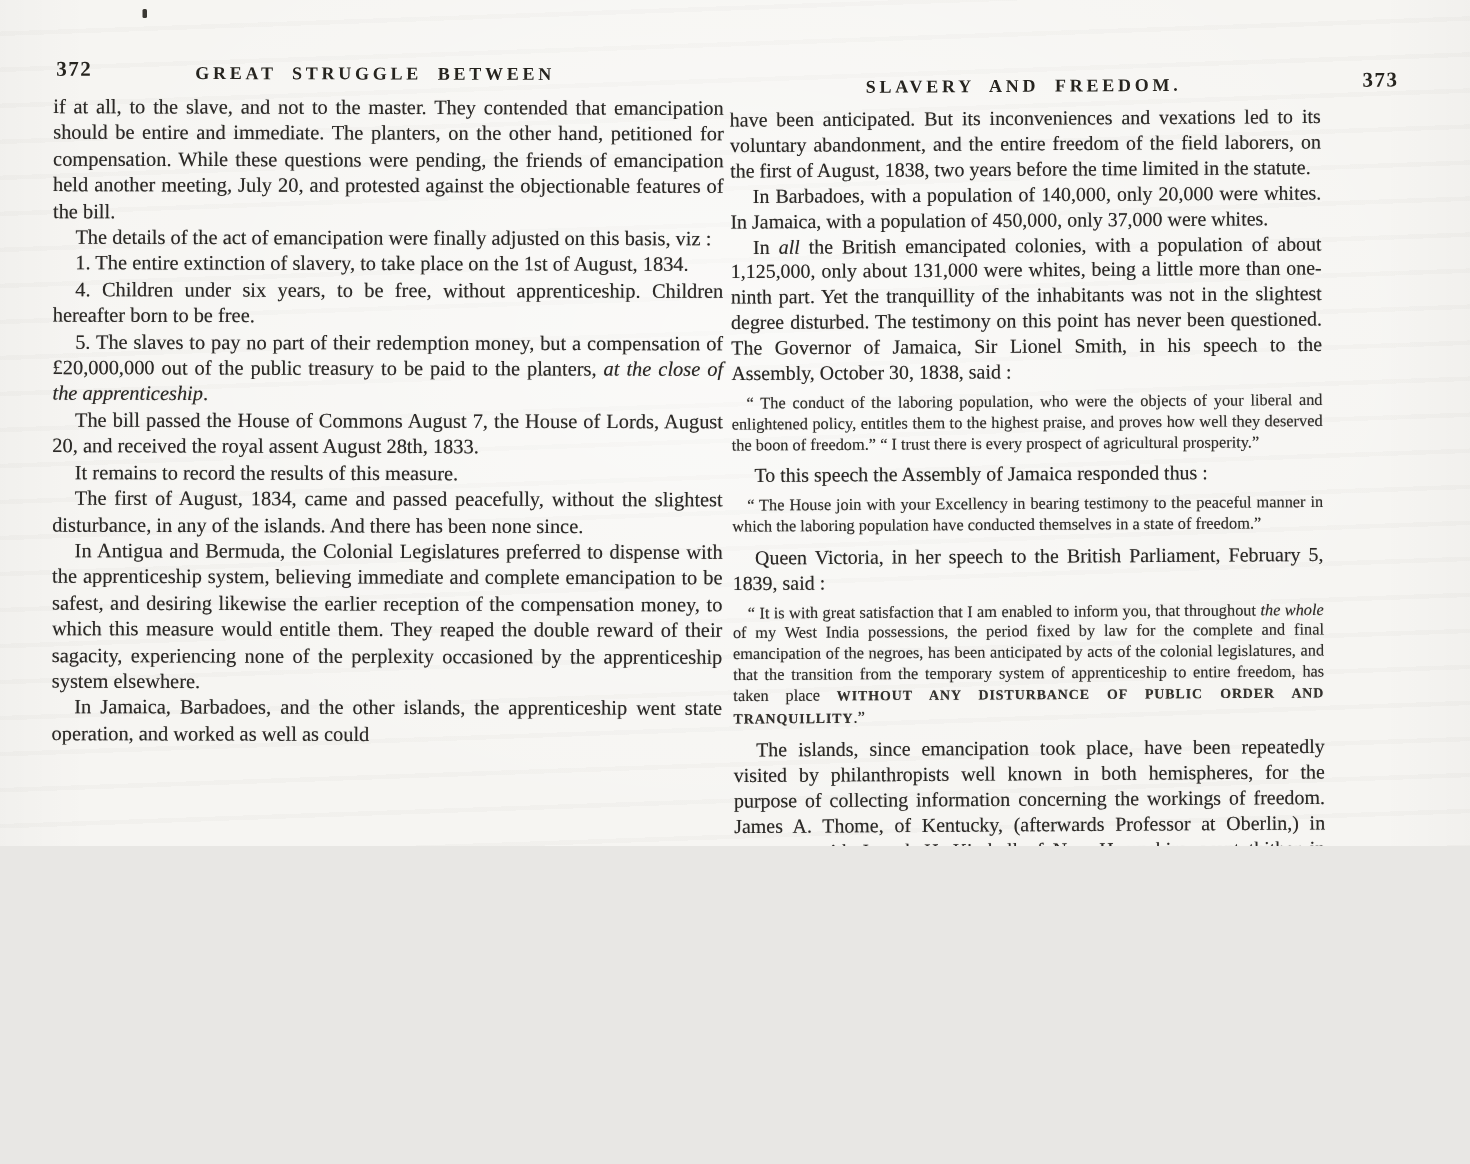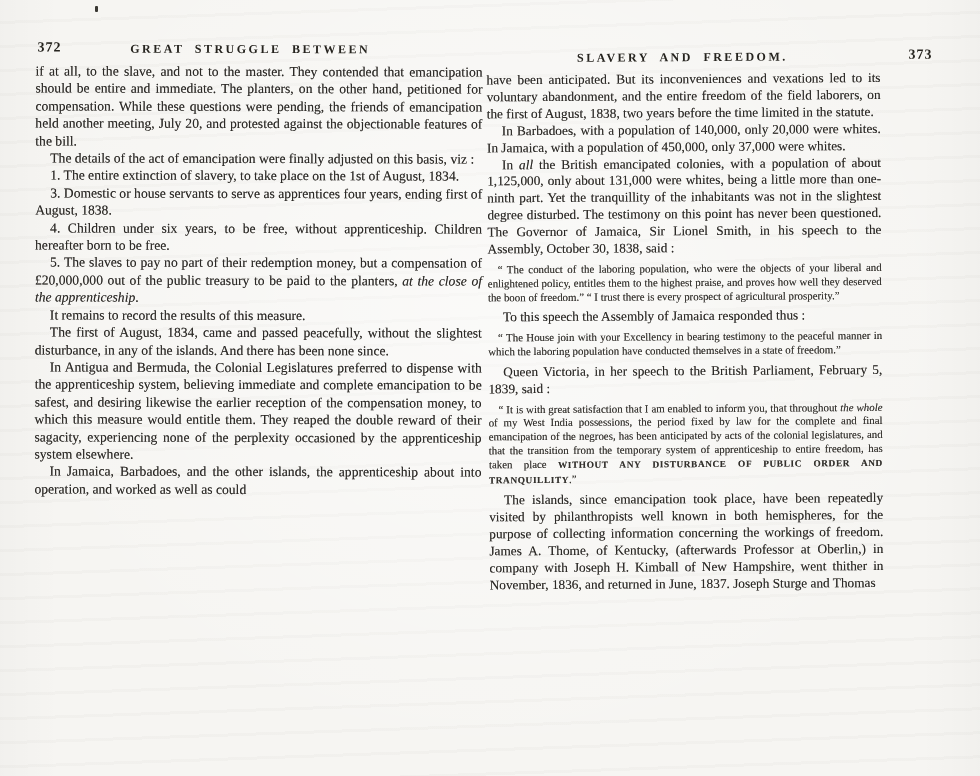--- a/index.html
+++ b/index.html
@@ -3,21 +3,21 @@
 <meta charset="utf-8">
 <style>
   html, body {
     margin: 0;
     padding: 0;
     background: #e8e7e4;
   }
   .scan {
     position: relative;
     width: 980px;
-    height: 776px;
+    height: 564px;
     overflow: hidden;
     background-color: #f6f5f2;
     background-image:
       radial-gradient(ellipse at 50% 40%, rgba(255,255,255,0.5), rgba(0,0,0,0) 70%),
       repeating-linear-gradient(178deg, rgba(0,0,0,0) 0 21px, rgba(120,115,105,0.035) 21px 24px),
       linear-gradient(90deg, rgba(0,0,0,0.02) 0, rgba(0,0,0,0) 6%, rgba(0,0,0,0) 94%, rgba(0,0,0,0.02) 100%);
     font-family: "Liberation Serif", "DejaVu Serif", serif;
     color: #2c2a27;
   }
   .speck {
@@ -97,27 +97,27 @@
 
   <section class="page page-left">
     <header class="page-header">
       <span class="pagenum pagenum-left">372</span>
       <span class="running-head running-head-left">GREAT STRUGGLE BETWEEN</span>
     </header>
     <div class="text-col text-col-left" id="left-text">
         <p class="body"><span>if at all, to the slave, and not to the master. They contended that emancipation should be entire and immediate. The planters, on the other hand, petitioned for compensation. While these questions were pending, the friends of emancipation held another meeting, July 20, and protested against the objectionable features of the bill.</span></p>
         <p class="body indent"><span>The details of the act of emancipation were finally adjusted on this basis, viz :</span></p>
         <p class="body indent"><span>1. The entire extinction of slavery, to take place on the 1st of August, 1834.</span></p>
-        <p class="body indent"><span>3. Domestic or house servants to serve as apprentices four years, ending first of August, 1838.</span></p>
         <p class="body indent"><span>4. Children under six years, to be free, without apprenticeship. Children hereafter born to be free.</span></p>
         <p class="body indent"><span>5. The slaves to pay no part of their redemption money, but a compensation of £20,000,000 out of the public treasury to be paid to the planters, </span><span class="i">at the close of the apprenticeship</span><span>.</span></p>
+        <p class="body indent"><span>The bill passed the House of Commons August 7, the House of Lords, August 20, and received the royal assent August 28th, 1833.</span></p>
         <p class="body indent"><span>It remains to record the results of this measure.</span></p>
         <p class="body indent"><span>The first of August, 1834, came and passed peacefully, without the slightest disturbance, in any of the islands. And there has been none since.</span></p>
         <p class="body indent"><span>In Antigua and Bermuda, the Colonial Legislatures preferred to dispense with the apprenticeship system, believing immediate and complete emancipation to be safest, and desiring likewise the earlier reception of the compensation money, to which this measure would entitle them. They reaped the double reward of their sagacity, experiencing none of the perplexity occasioned by the apprenticeship system elsewhere.</span></p>
-        <p class="body indent"><span>In Jamaica, Barbadoes, and the other islands, the apprenticeship about into operation, and worked as well as could</span></p>
+        <p class="body indent"><span>In Jamaica, Barbadoes, and the other islands, the apprenticeship went state operation, and worked as well as could</span></p>
       </div>
   </section>
 
   <section class="page page-right">
     <header class="page-header">
       <span class="running-head running-head-right">SLAVERY AND FREEDOM.</span>
       <span class="pagenum pagenum-right">373</span>
     </header>
     <div class="text-col text-col-right" id="right-text">
         <p class="body"><span>have been anticipated. But its inconveniences and vexations led to its voluntary abandonment, and the entire freedom of the field laborers, on the first of August, 1838, two years before the time limited in the statute.</span></p>

